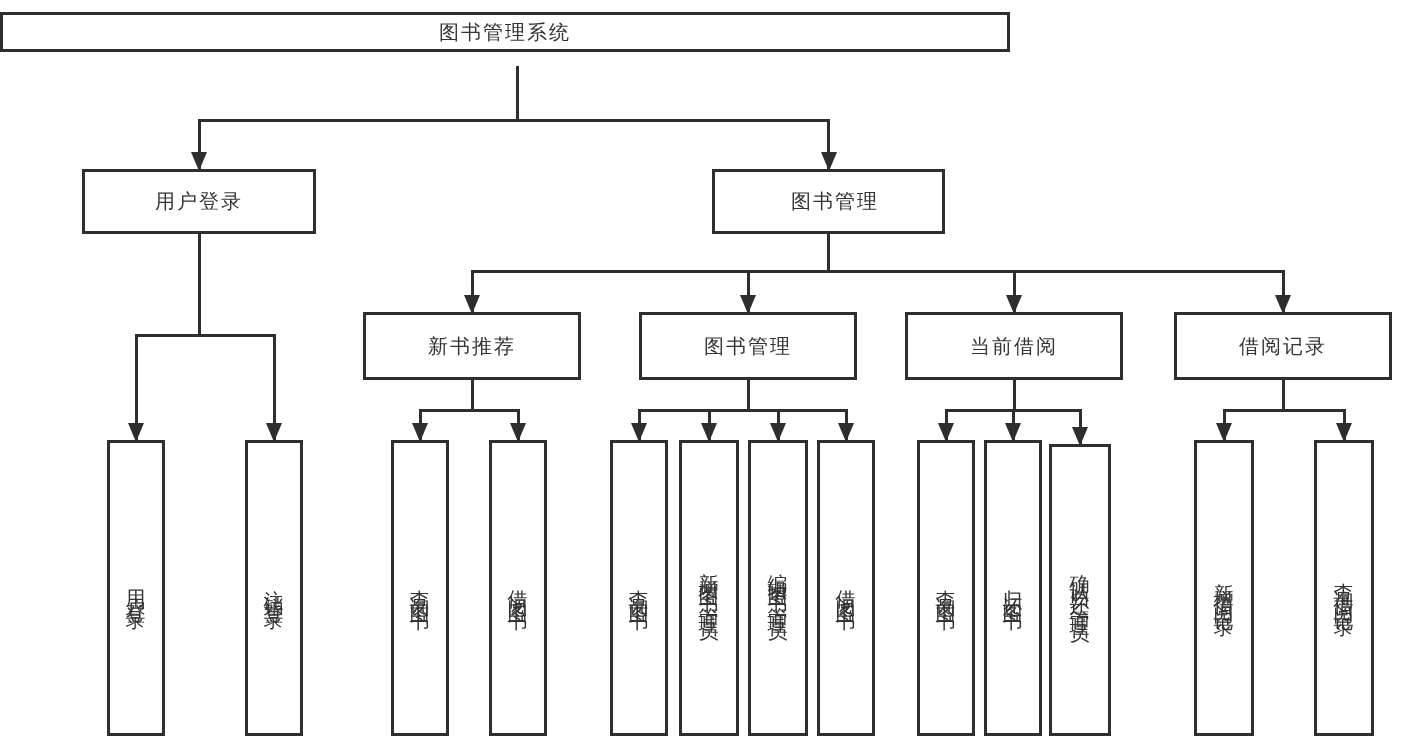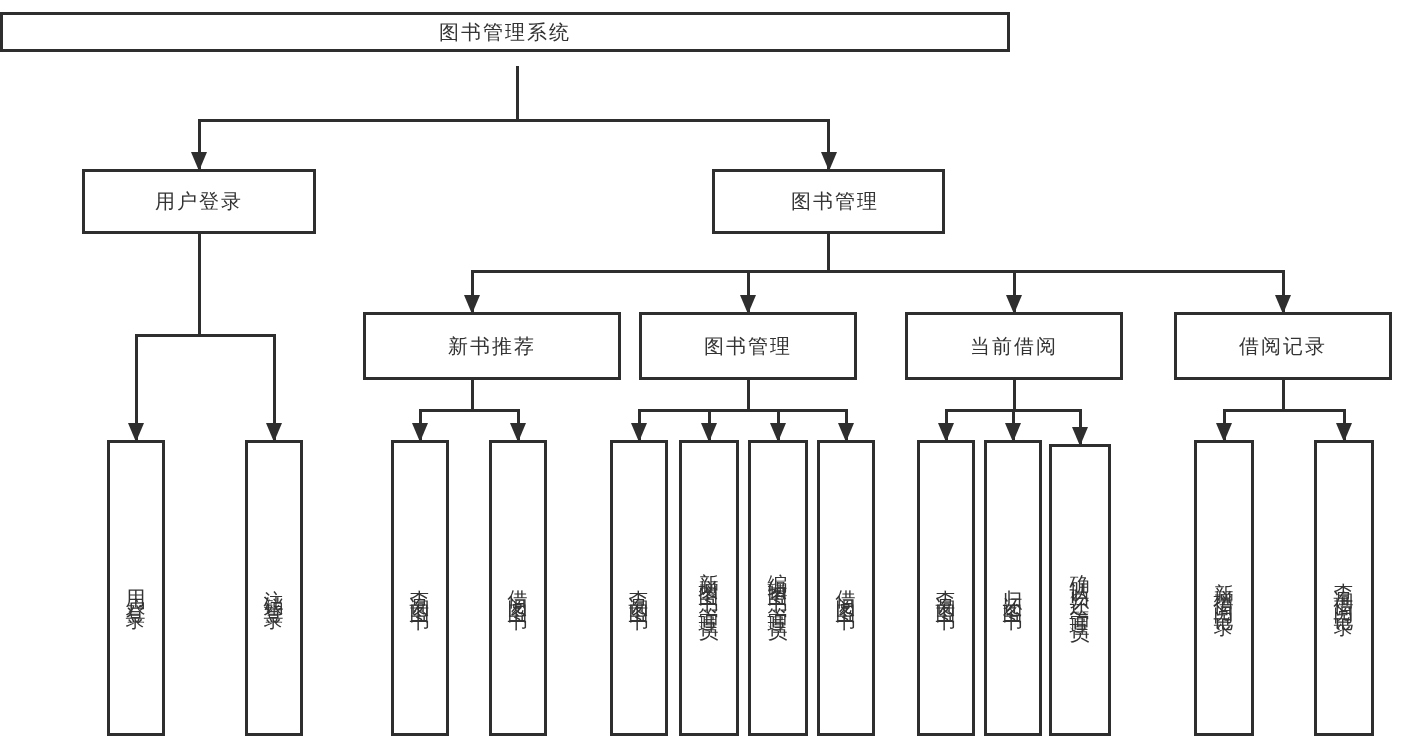--- a/index.html
+++ b/index.html
@@ -115,21 +115,21 @@
     <div class="arrowhead" style="left: 1336px; top: 423px;"></div>
     <div class="node" style="left: 0; top: 12px; width: 1010px; height: 40px;">
       <span class="node-label">图书管理系统</span>
     </div>
     <div class="node" style="left: 82px; top: 169px; width: 234px; height: 65px;">
       <span class="node-label">用户登录</span>
     </div>
     <div class="node" style="left: 712px; top: 169px; width: 233px; height: 65px; padding-left: 13px;">
       <span class="node-label">图书管理</span>
     </div>
-    <div class="node" style="left: 363px; top: 312px; width: 258px; height: 68px;">
+    <div class="node" style="left: 363px; top: 312px; width: 218px; height: 68px;">
       <span class="node-label">新书推荐</span>
     </div>
     <div class="node" style="left: 639px; top: 312px; width: 218px; height: 68px;">
       <span class="node-label">图书管理</span>
     </div>
     <div class="node" style="left: 905px; top: 312px; width: 218px; height: 68px;">
       <span class="node-label">当前借阅</span>
     </div>
     <div class="node" style="left: 1174px; top: 312px; width: 218px; height: 68px;">
       <span class="node-label">借阅记录</span>

